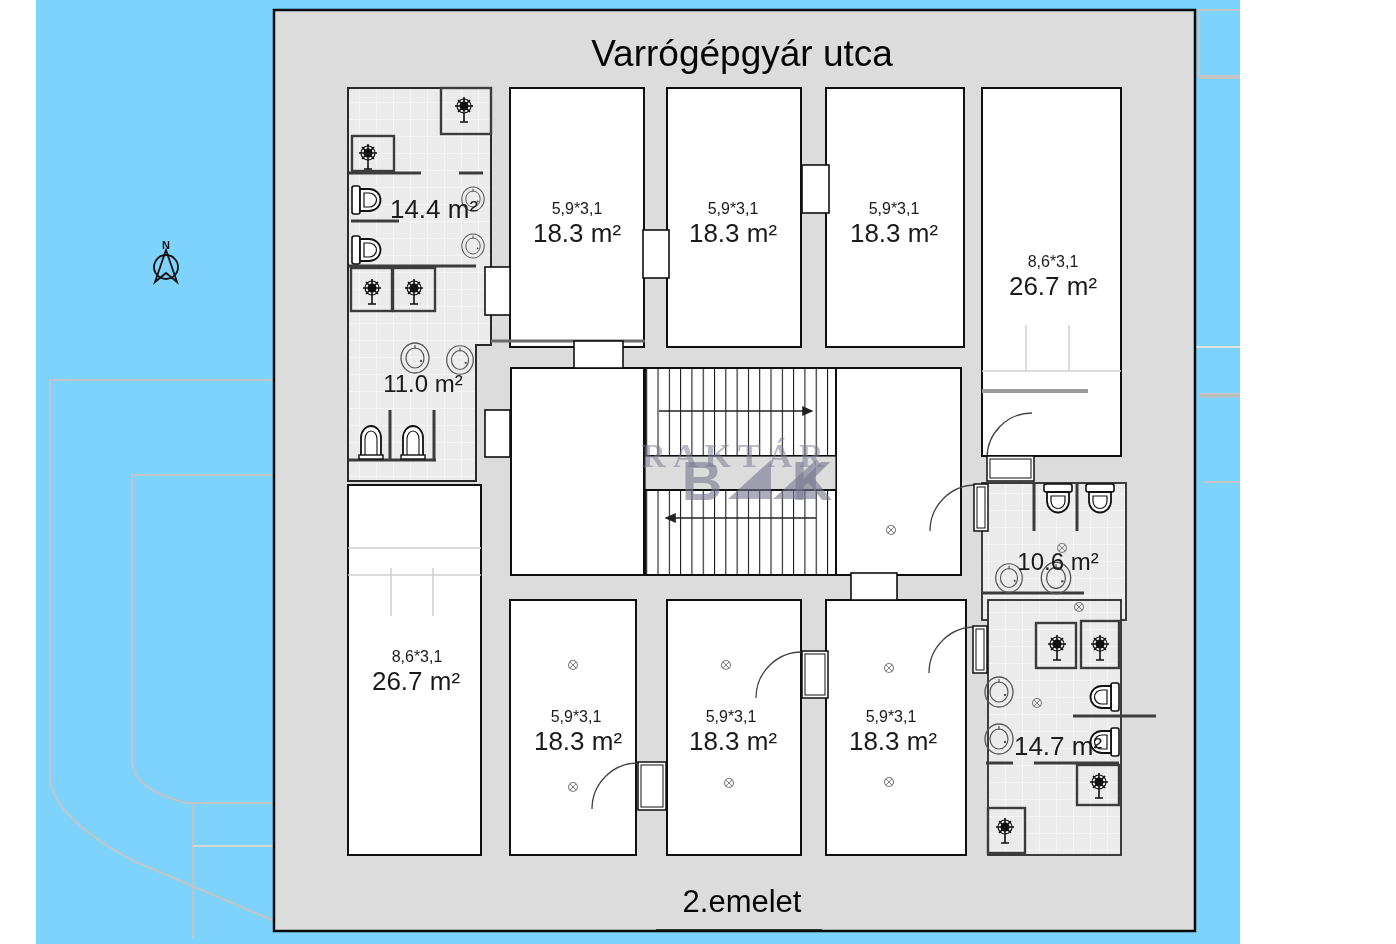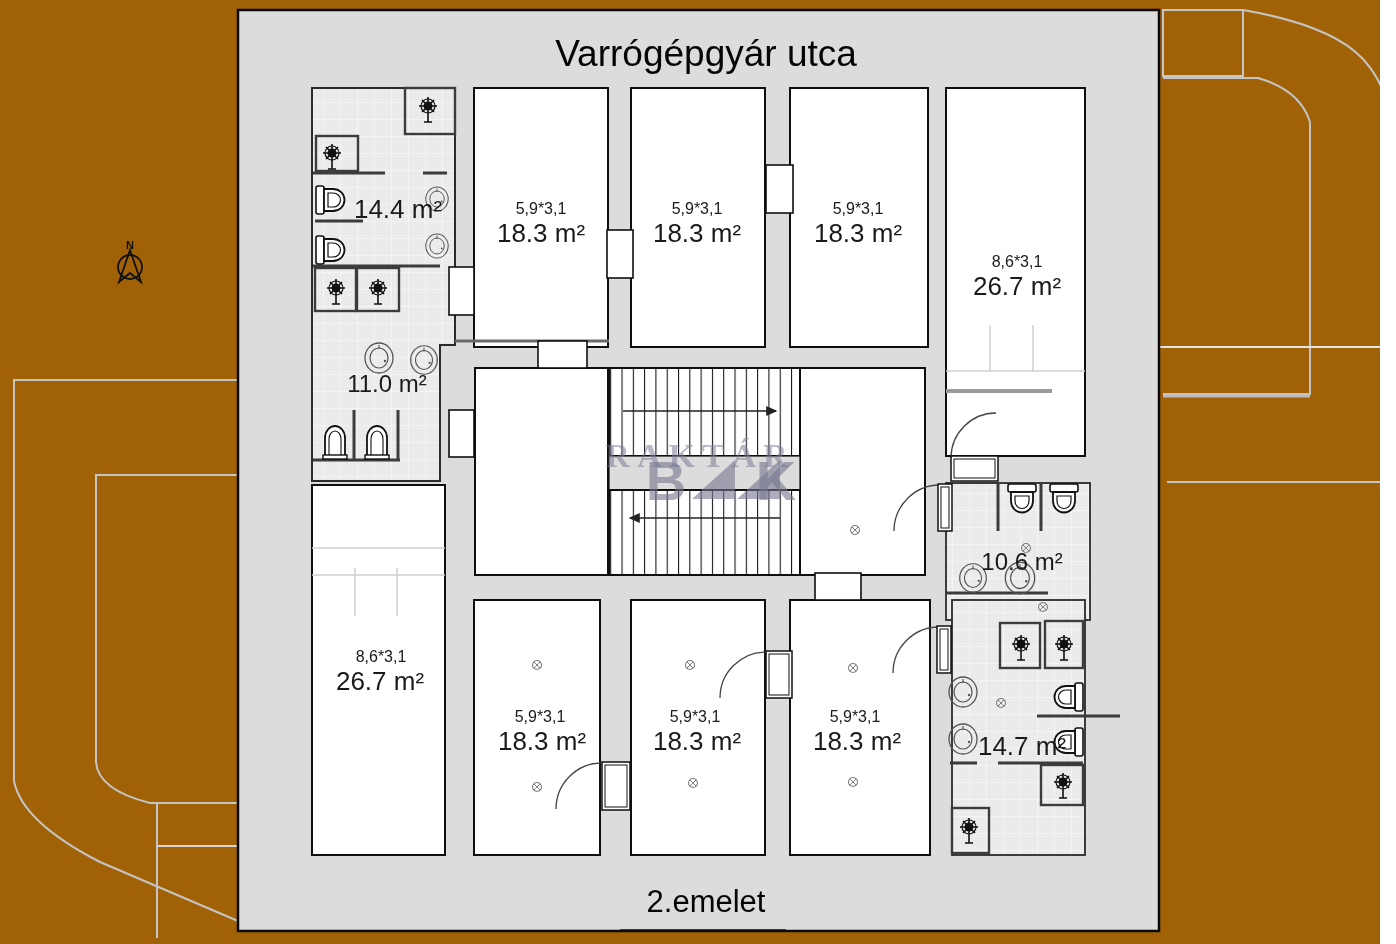--- a/index.html
+++ b/index.html
@@ -1,17 +1,17 @@
 <!DOCTYPE html>
 <html><head>
 <meta charset="utf-8">
 <style>
   html,body{margin:0;padding:0;background:#ffffff;}
   body{font-family:"Liberation Sans", sans-serif;}
-  #stage{position:relative;width:1380px;height:944px;background:#a16207;overflow:hidden;}
+  #stage{position:relative;width:1204px;height:944px;background:#7dd3fc;overflow:hidden;margin-left:36px;}
   svg{position:absolute;left:0;top:0;}
   text{fill:#111;}
   .title{font-size:37px;fill:#050505;}
   .floor{font-size:31px;fill:#050505;}
   .dims{font-size:16px;fill:#1a1a1a;}
   .area{font-size:26px;fill:#1a1a1a;}
   .area-sm{font-size:24px;fill:#1a1a1a;}
   .wm1{font-family:"Liberation Serif", serif;font-size:34px;font-weight:bold;letter-spacing:7px;fill:#7d7d96;}
   .wm2{font-size:56px;font-weight:bold;fill:#75758f;}
   .nlabel{font-size:11px;font-weight:bold;}

